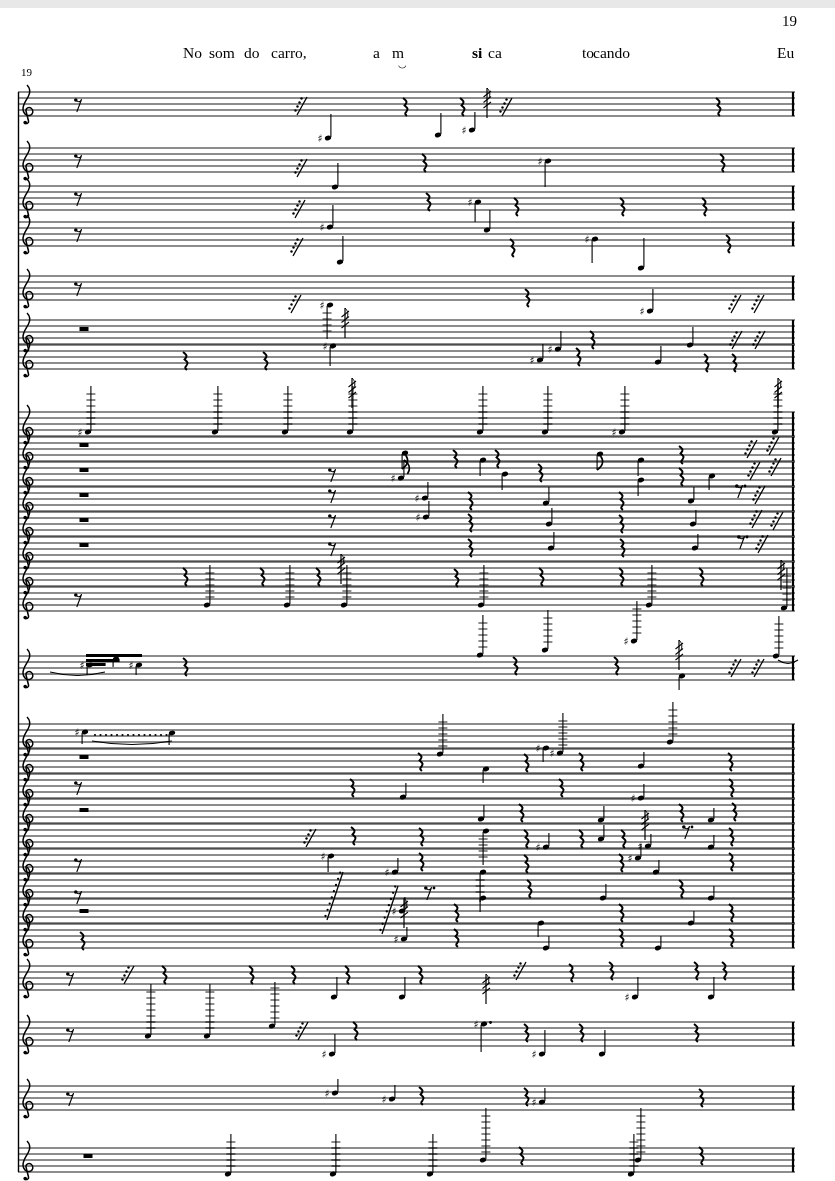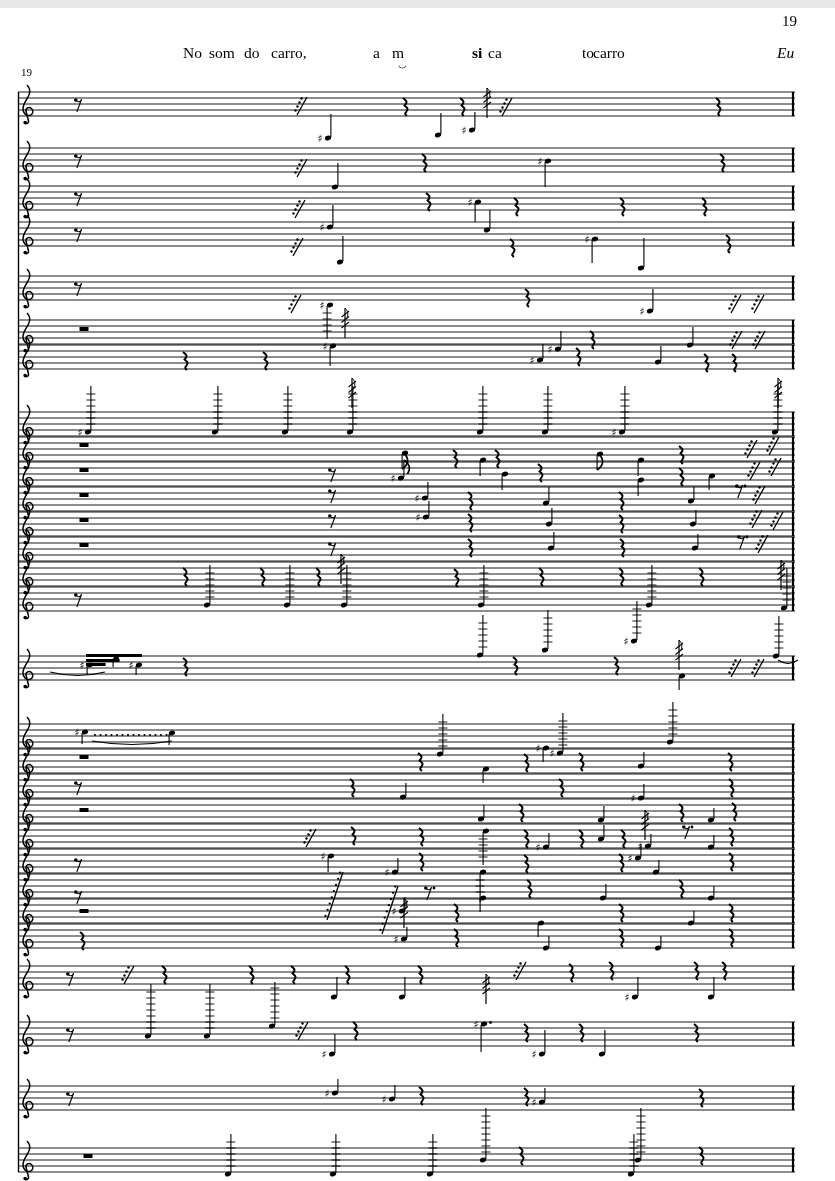--- a/index.html
+++ b/index.html
@@ -22,22 +22,22 @@
       <span class="syll" style="left: 178px;">No</span>
       <span class="syll" style="left: 204px; font-family: Liberation Serif, serif;">som</span>
       <span class="syll" style="left: 239px;">do</span>
       <span class="syll" style="left: 266px;">carro,</span>
       <span class="syll" style="left: 368px;">a</span>
       <span class="syll" style="left: 387px;">m</span>
       <span class="syll tiechar" style="left: 393px;">‿</span>
       <span class="syll" style="left: 467px; font-weight: bold;">si</span>
       <span class="syll" style="left: 483px;">ca</span>
       <span class="syll" style="left: 577px; font-family: Liberation Serif, serif;">to</span>
-      <span class="syll" style="left: 588px;">carro</span>
-      <span class="syll" style="left: 772px; font-style: italic;">Eu</span>
+      <span class="syll" style="left: 588px;">cando</span>
+      <span class="syll" style="left: 772px;">Eu</span>
     </div>
   <svg class="score" id="scoreSvg" width="835" height="1181" viewBox="0 0 835 1181">
       <line x1="18" y1="84" x2="795" y2="84" stroke="#000000" stroke-width="0.9"></line>
       <line x1="18" y1="90" x2="795" y2="90" stroke="#000000" stroke-width="0.9"></line>
       <line x1="18" y1="96" x2="795" y2="96" stroke="#000000" stroke-width="0.9"></line>
       <line x1="18" y1="102" x2="795" y2="102" stroke="#000000" stroke-width="0.9"></line>
       <line x1="18" y1="108" x2="795" y2="108" stroke="#000000" stroke-width="0.9"></line>
       <line x1="793" y1="84" x2="793" y2="108" stroke="#000000" stroke-width="2.2"></line>
       <path d="M7,2 C10,5 10.5,9 8.5,13 C6,18 3,21 3,26 C3,30 6,33 9.5,32.5 C13,32 14,27.5 11.5,25.5 C9,23.5 5.5,25 6,28 L8.5,38 C9,40.5 5.5,41.5 4.5,39.5" fill="none" stroke="#000000" stroke-width="1.5" transform="translate(20,75)"></path>
       <circle cx="25.2" cy="114.6" r="1.8" fill="#000000"></circle>

